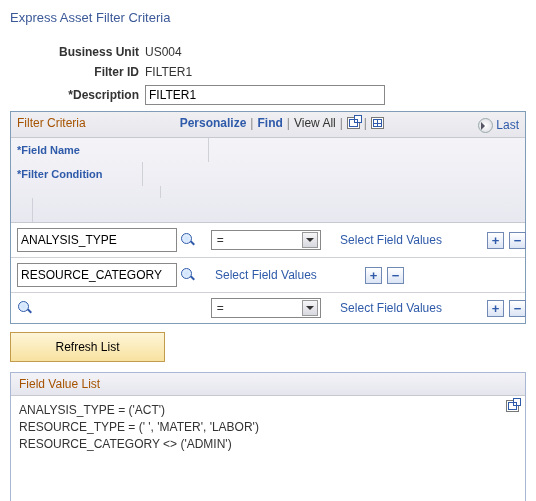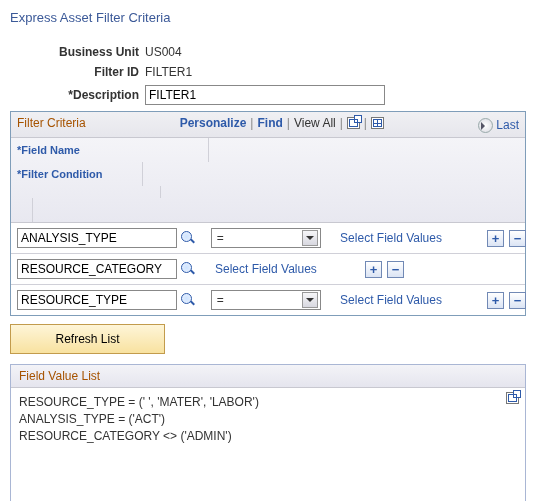--- a/index.html
+++ b/index.html
@@ -138,21 +138,21 @@
     padding:3px 0;
   }
   .grid-row:last-child { border-bottom:none; }
   .cell { padding:2px 6px; }
   .cell.a { width:198px; display:flex; align-items:center; gap:3px; }
   .cell.b { width:132px; }
   .cell.c { width:150px; }
   .cell.d, .cell.e { width:22px; text-align:center; }
   .text-input {
     width:160px; height:20px;
-    border:1px solid #888; padding:1px 3px; font-size:12px;
+    border:1px solid #888; padding:11px 3px; font-size:12px;
   }
   .lookup-icon {
     width:16px; height:16px;
     display:inline-block;
     position:relative;
     cursor:pointer;
   }
   .lookup-icon::before {
     content:""; position:absolute; left:1px; top:1px;
     width:9px; height:9px; border:1.5px solid #2e5aa9; border-radius:50%;
@@ -273,21 +273,20 @@
         <input class="text-input" type="text" value="RESOURCE_CATEGORY" style="">
         <span class="lookup-icon"></span>
       </div>
       <div class="cell c"><a class="link">Select Field Values</a></div>
       <div class="cell d"><span class="sq-btn">+</span></div>
       <div class="cell e"><span class="sq-btn">−</span></div>
     </div>
 
     <div class="grid-row">
       <div class="cell a">
-        <input class="text-input" type="text" value="RESOURCE_TYPE" style="">
         <span class="lookup-icon"></span>
       </div>
       <div class="cell b">
         <div class="combo">
           <span>=</span>
           <span class="chev"></span>
         </div>
       </div>
       <div class="cell c"><a class="link">Select Field Values</a></div>
       <div class="cell d"><span class="sq-btn">+</span></div>
@@ -295,20 +294,20 @@
     </div>
   </div>
 </div>
 
 <button class="refresh-btn">Refresh List</button>
 
 <div class="fvl-wrap">
   <div class="fvl-header">Field Value List</div>
   <div class="fvl-body">
     <span class="mini-icon zoom fvl-zoom"></span>
+    <div class="line">ANALYSIS_TYPE = ('ACT')</div>
     <div class="line">RESOURCE_TYPE = (' ', 'MATER', 'LABOR')</div>
-    <div class="line">ANALYSIS_TYPE = ('ACT')</div>
     <div class="line">RESOURCE_CATEGORY &lt;&gt; ('ADMIN')</div>
   </div>
 </div>
 
 
 
 
 </body></html>

